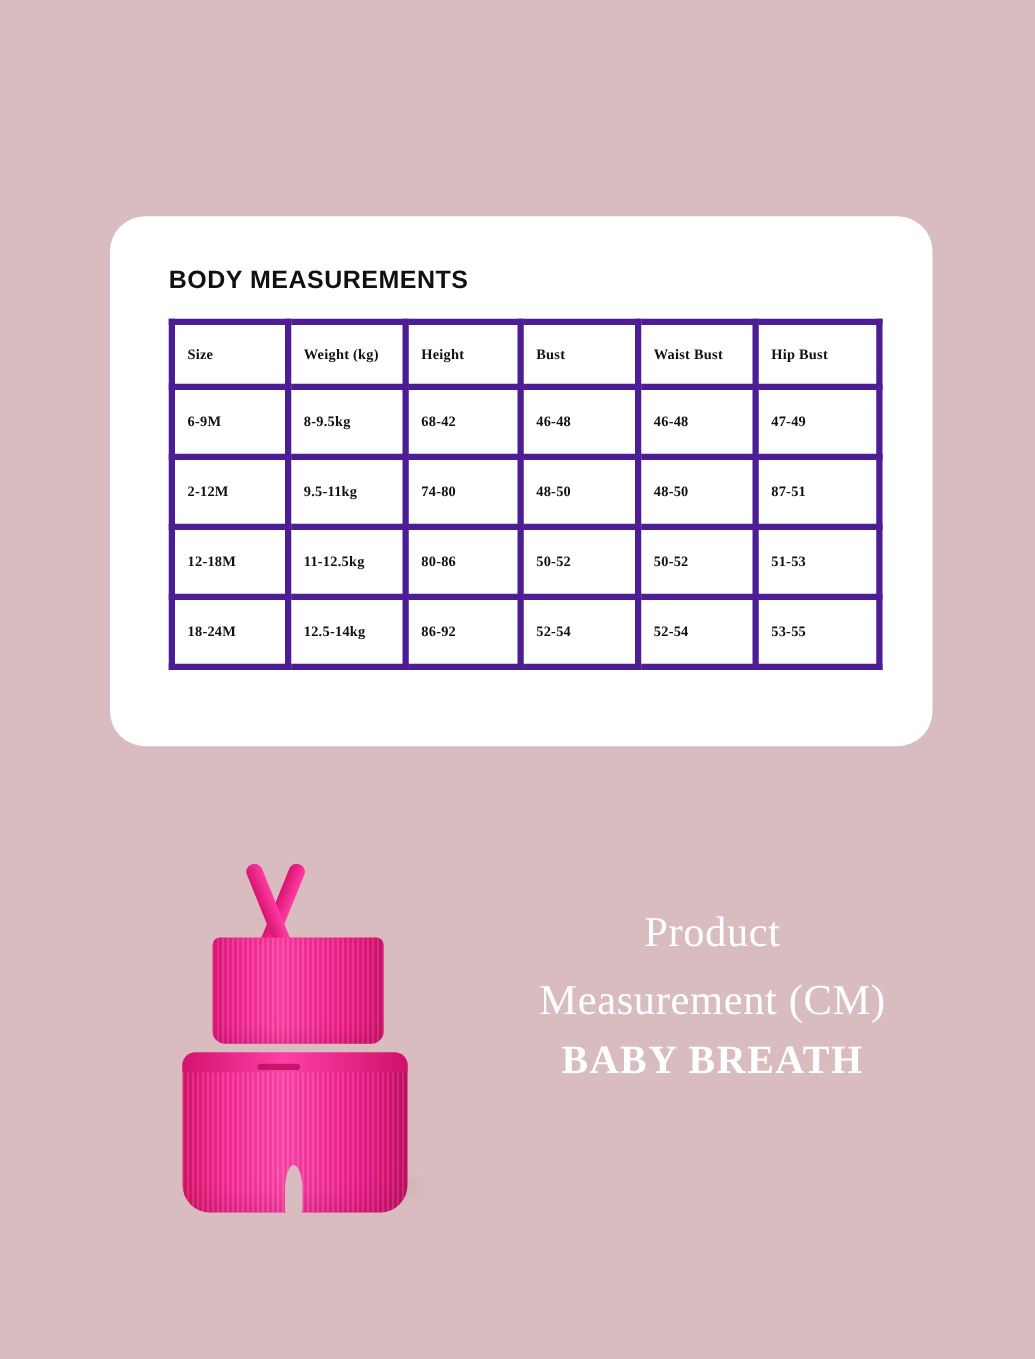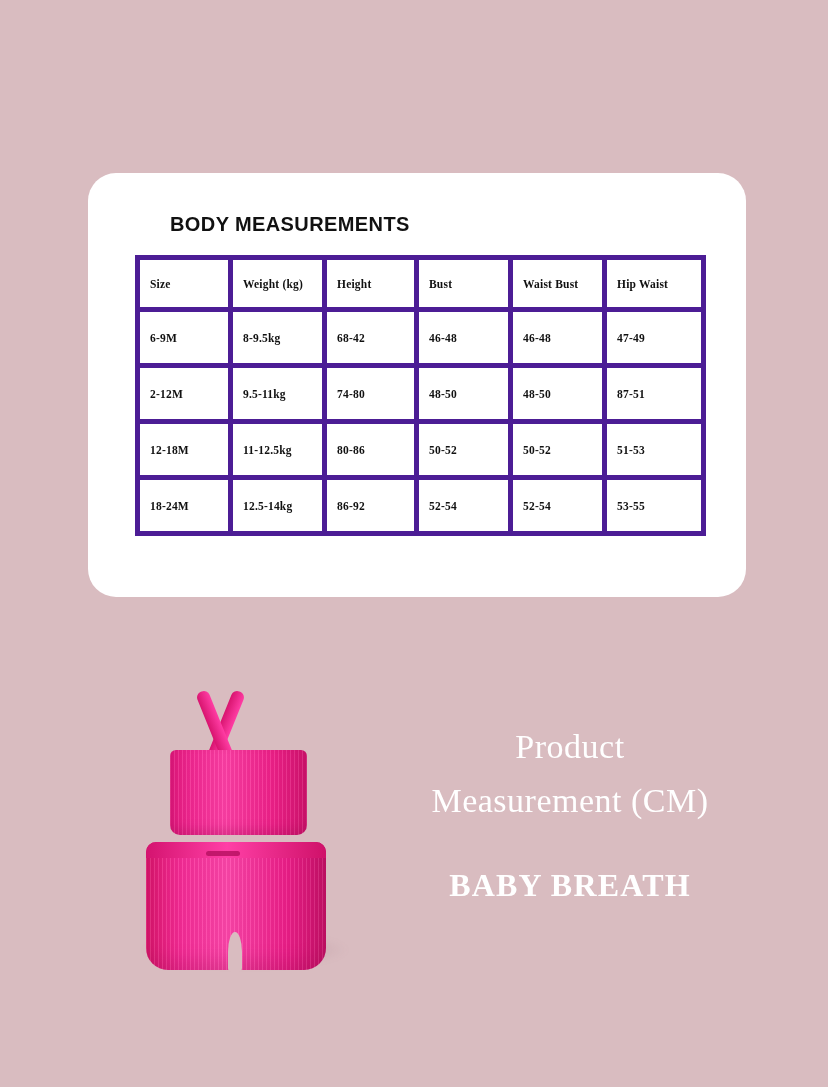--- a/index.html
+++ b/index.html
@@ -22,21 +22,21 @@
     top: 173px;
     width: 658px;
     height: 424px;
     background: #ffffff;
     border-radius: 28px;
     box-sizing: border-box;
   }
 
   #card-title {
     position: absolute;
-    left: 82px;
+    left: 47px;
     top: 40px;
     font-family: "Liberation Sans", sans-serif;
     font-weight: bold;
     font-size: 20px;
     letter-spacing: 0.4px;
     color: #111111;
   }
 
   
   #size-table {
@@ -182,21 +182,20 @@
     color: #ffffff;
     font-family: "Liberation Serif", serif;
   }
   #product-measurement-title {
     font-size: 34px;
     line-height: 1.6;
     font-weight: normal;
     letter-spacing: 0.5px;
   }
   #brand-title {
-    margin-top: 38px;
     font-size: 32px;
     font-weight: bold;
     letter-spacing: 1.2px;
   }
 </style>
 </head>
 <body>
 
 <div id="measurements-card">
 
@@ -211,21 +210,21 @@
         <col class="c4">
         <col class="c5">
     </colgroup>
     <tbody>
       <tr>
         <td>Size</td>
         <td>Weight (kg)</td>
         <td>Height</td>
         <td>Bust</td>
         <td>Waist Bust</td>
-        <td>Hip Waist</td>
+        <td>Hip Bust</td>
       </tr>
       <tr>
         <td>6-9M</td>
         <td>8-9.5kg</td>
         <td>68-42</td>
         <td>46-48</td>
         <td>46-48</td>
         <td>47-49</td>
       </tr>
       <tr>

